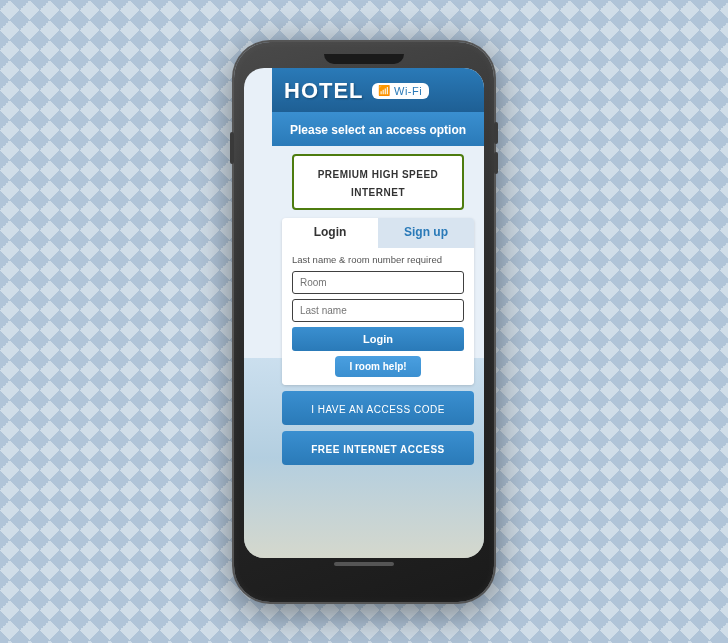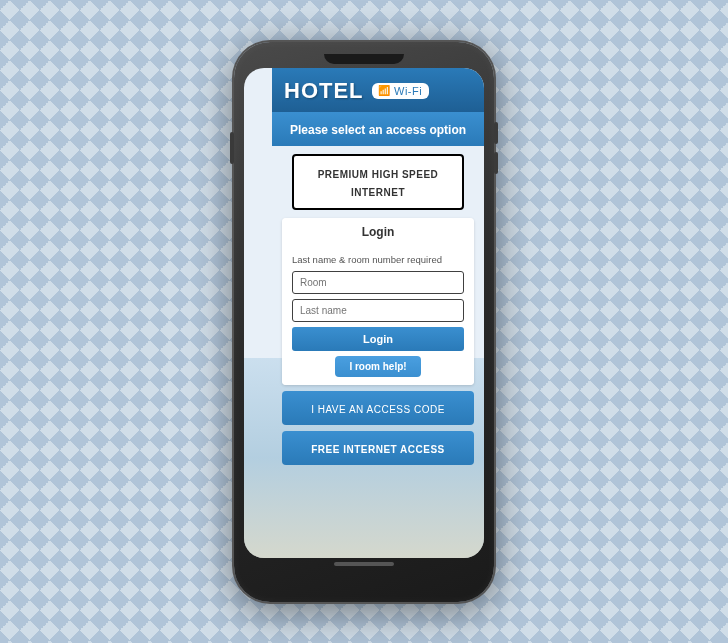--- a/index.html
+++ b/index.html
@@ -118,21 +118,21 @@
     .access-banner-text {
       color: white;
       font-size: 12px;
       font-weight: 600;
       line-height: 1.3;
     }
 
     
     .premium-btn {
       background: white;
-      border: 2px solid #000000;
+      border: 2px solid #4d7c0f;
       margin: 8px 20px;
       padding: 8px 10px;
       text-align: center;
       border-radius: 4px;
       cursor: pointer;
     }
 
     .premium-btn-text {
       font-size: 10px;
       font-weight: 700;
@@ -308,20 +308,23 @@
       </div>
 
       <div class="premium-btn">
         <span class="premium-btn-text">PREMIUM HIGH SPEED INTERNET</span>
       </div>
 
       <div class="tab-card">
         <div class="tab-row">
           <div class="tab-item active">
             <span>Login</span>
+          </div>
+          <div class="tab-item inactive">
+            <span>Sign up</span>
           </div>
         </div>
         <div class="tab-body">
           <div class="form-hint">Last name &amp; room number required</div>
           <input class="form-input" type="text" placeholder="Room" style="">
           <input class="form-input" type="text" placeholder="Last name" style="">
           <div class="login-btn">
             <span>Login</span>
           </div>
           <button class="help-btn">

